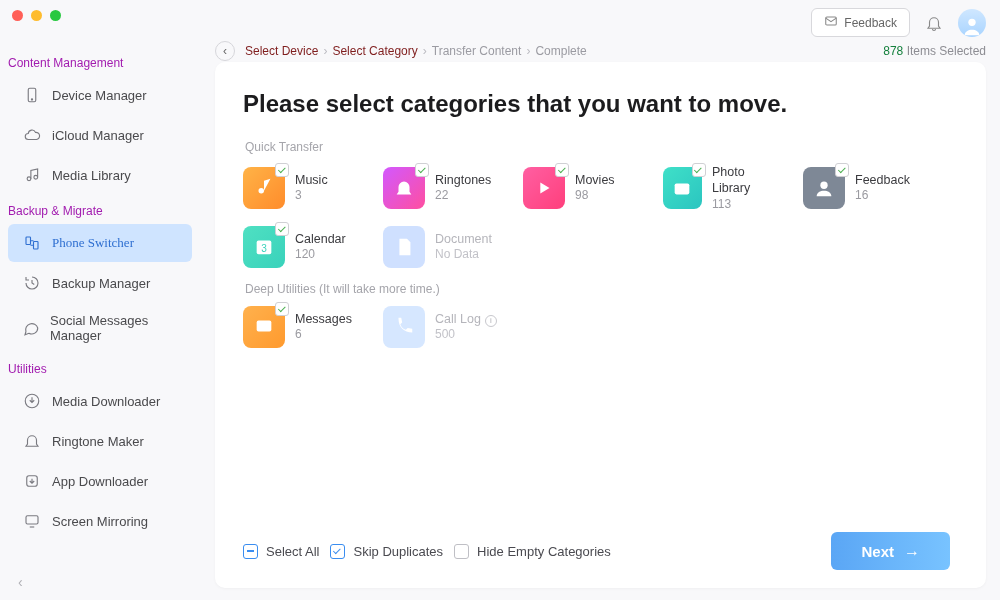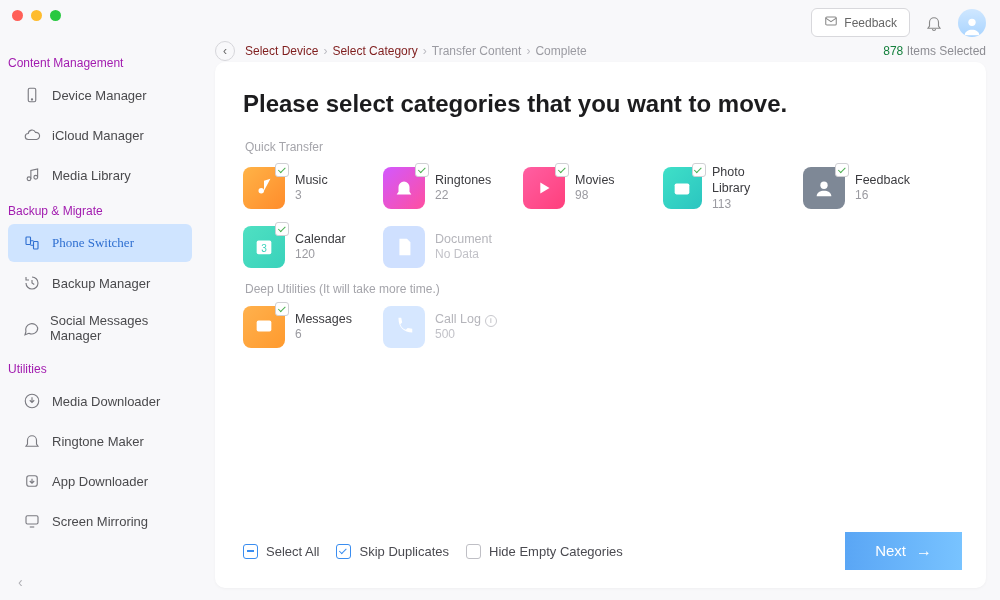--- a/index.html
+++ b/index.html
@@ -54,28 +54,28 @@
   .tick::after{content:""; width:6px; height:3px; border-left:1.5px solid #4caf50; border-bottom:1.5px solid #4caf50; transform:rotate(-45deg) translate(0px,-1px);}
   .tile-meta{display:flex;flex-direction:column; line-height:1.3;}
   .tile-name{font-size:12.5px;color:#3b3b3f;}
   .tile-count{font-size:12px;color:#9a9aa0;}
   .tile.disabled .tile-name{color:#b5b5bb;text-align:right;}
   .tile.disabled .tile-count{color:#c2c2c8;}
   
   .info-dot{ display:inline-flex; width:12px;height:12px;border:1px solid #c8c8cd;border-radius:50%;align-items:center;justify-content:center;font-size:8px;color:#b0b0b5;margin-left:4px;}
   
   
-  .footer{ position:absolute; left:28px; right:24px; bottom:18px; display:flex; align-items:center; gap:17px;}
+  .footer{ position:absolute; left:28px; right:36px; bottom:18px; display:flex; align-items:center; gap:11px;}
   .chk{ display:flex; align-items:center; gap:8px; font-size:13px; color:#4a4a50; cursor:pointer;}
   .box{ width:15px; height:15px; border:1.5px solid #bfbfc5; border-radius:3px; display:flex;align-items:center;justify-content:center;}
   .box.selectall{ border-color:#3a8df0;}
   .box.selectall::after{content:""; width:7px; height:2px; background:#3a8df0;}
   .box.checked{ border-color:#3a8df0;}
   .box.checked::after{content:""; width:6px;height:3px;border-left:1.8px solid #3a8df0;border-bottom:1.8px solid #3a8df0;transform:rotate(-45deg) translate(0,-1px);}
-  .next-btn{ margin-left:auto; padding:10px 30px; background:linear-gradient(90deg,#5aa6f5,#78c3ff); color:#fff; font-size:15px; border:none; border-radius:0; cursor:pointer; display:flex;gap:10px;}
+  .next-btn{ margin-left:auto; padding:10px 30px; background:linear-gradient(90deg,#5aa6f5,#78c3ff); color:#fff; font-size:15px; border:none; border-radius:6px; cursor:pointer; display:flex;align-items:center;gap:10px;font-weight:bold;}
   .next-btn .arrow{font-size:16px;}
   
   
   .c-music{background:linear-gradient(135deg,#ffb347,#ff8c2b);}
   .c-ring {background:linear-gradient(135deg,#d258ff,#ff4fa0);}
   .c-mov  {background:linear-gradient(135deg,#ff5fa2,#ff3f7c);}
   .c-photo{background:linear-gradient(135deg,#3fe0c8,#2bc5c0);}
   .c-cont {background:#7e8896;}
   .c-cal  {background:linear-gradient(135deg,#4fe0c2,#39d2bb);}
   .c-doc  {background:#cfe0ff;}

